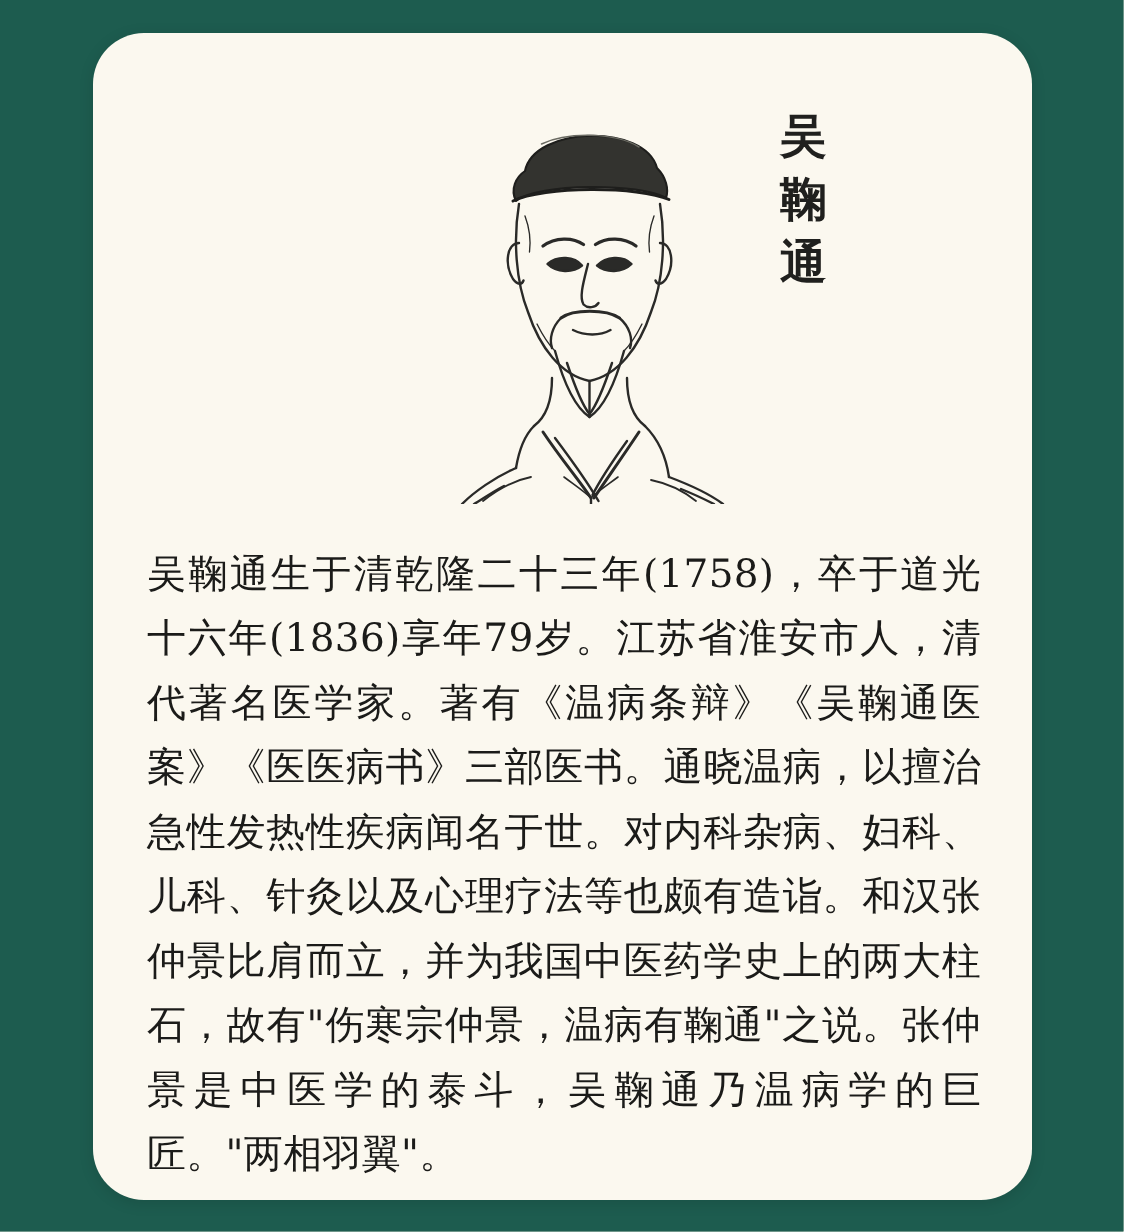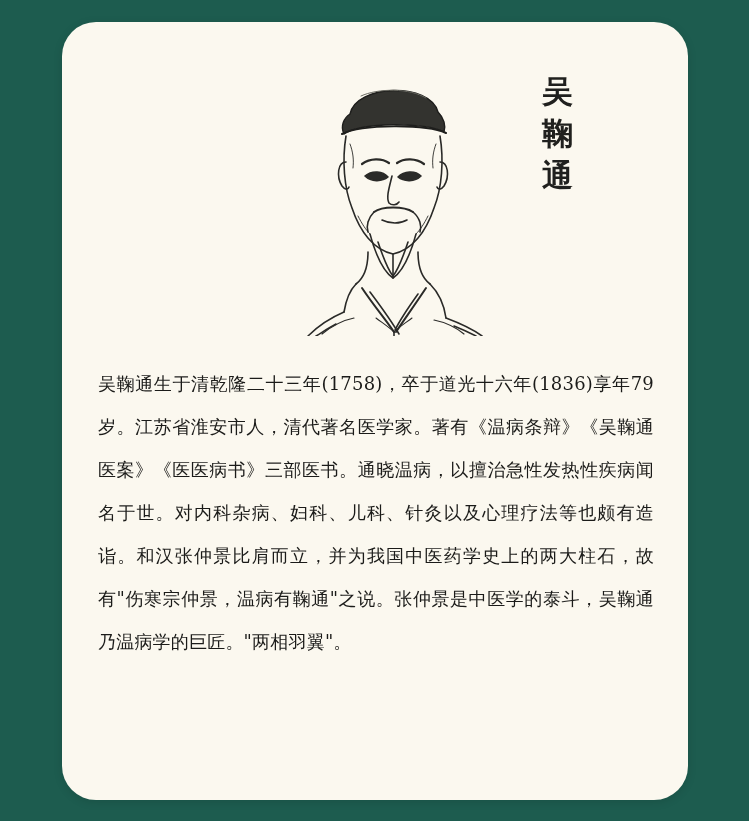--- a/index.html
+++ b/index.html
@@ -35,21 +35,21 @@
   .portrait-area {
     position: relative;
     height: 320px;
     width: 100%;
   }
   .portrait-name {
     position: absolute;
     right: 114px;
     top: 48px;
     width: 54px;
-    text-align: right;
+    text-align: left;
     font-size: 31px;
     line-height: 42px;
     letter-spacing: 1px;
     color: #20201e;
     font-weight: 600;
     font-family: "DejaVu Serif", "Liberation Serif", serif;
   }
   .portrait-wrap {
     position: absolute;
     left: 196px;
@@ -59,21 +59,21 @@
   }
   .portrait-wrap svg {
     display: block;
   }
   
   .body-text {
     position: absolute;
     left: 36px;
     top: 340px;
     width: 556px;
-    font-size: 18px;
+    font-size: 26px;
     line-height: 43px;
     color: #1b1b19;
     text-align: justify;
     text-justify: inter-ideograph;
     font-family: "DejaVu Serif", "Liberation Serif", serif;
     letter-spacing: 0.2px;
   }
 </style>
 </head>
 <body>

